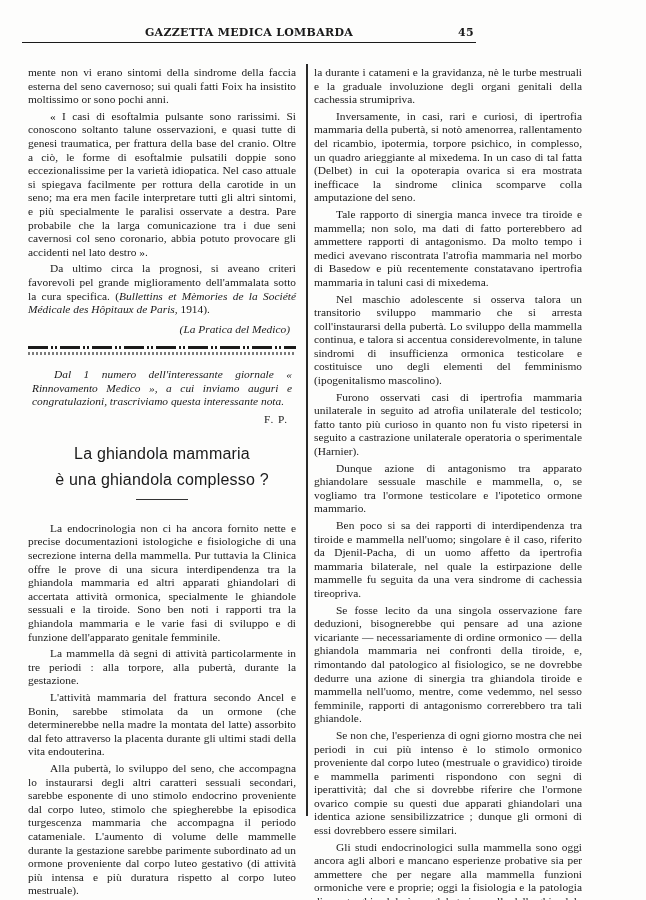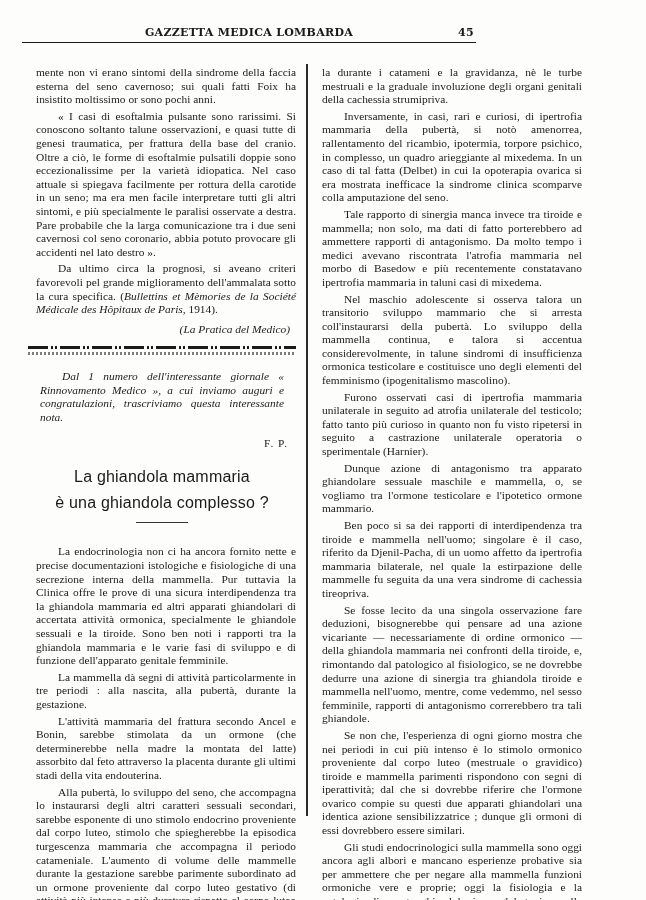--- a/index.html
+++ b/index.html
@@ -10,32 +10,32 @@
     border-bottom: 1.5px solid #1a1a1a;
     font-family: "DejaVu Serif", serif; font-size: 11px; font-weight: bold; letter-spacing: 0.3px;
   }
   .running-head .title { position: absolute; left: 0; right: 0; top: 2px; text-align: center; }
   .running-head .pagenum { position: absolute; right: 2px; top: 2px; }
   .col-rule { position: absolute; left: 306px; top: 64px; width: 1.5px; height: 752px; background: #2a2a2a; }
 
   .col { position: absolute; font-family: "Liberation Serif", serif; font-size: 11.4px; line-height: 13.6px; text-align: justify; hyphens: auto; }
   .col-left { left: 28px; top: 66px; width: 268px; }
   .col-right { left: 314px; top: 66px; width: 268px; }
-  .col p { margin: 0 0 3px 8px; text-indent: 22px; }
+  .col p { margin: 0 0 3px 0; text-indent: 22px; }
   .col p.cont { text-indent: 0; }
   .src { text-align: right; font-style: italic; margin: 6px 6px 8px 0; }
 
   .ornament { position: relative; height: 14px; margin: 4px 0 10px 0; }
   .ornament .dash { position: absolute; left: 0; right: 0; top: 2px; height: 3px;
     background: repeating-linear-gradient(90deg, #1a1a1a 0 20px, transparent 20px 23px, #1a1a1a 23px 25px, transparent 25px 27px, #1a1a1a 27px 29px, transparent 29px 32px); }
   .ornament .wave { position: absolute; left: 0; right: 0; top: 8px; height: 3px;
     background: repeating-linear-gradient(90deg, #444 0 2px, transparent 2px 4px); opacity: .7; }
 
   .intro { font-style: italic; }
-  .intro p { text-indent: 22px; margin: 12px; }
+  .intro p { text-indent: 22px; margin: 4px; }
   .sig { text-align: right; margin: 2px 8px 14px 0; font-style: normal; letter-spacing: 1px; }
 
   .article-title {
     font-family: "Liberation Sans", sans-serif; font-size: 16px; line-height: 26px;
     text-align: center; font-weight: normal; margin: 8px 0 6px 0; letter-spacing: 0.2px;
   }
   .title-rule { width: 52px; height: 1.2px; background: #333; margin: 6px auto 22px auto; }
 </style>
 </head>
 <body>
@@ -65,21 +65,21 @@
     </div>
     <div class="sig">F. P.</div>
 
     <div class="article-title">
       <div>La ghiandola mammaria</div>
       <div>è una ghiandola complesso ?</div>
     </div>
     <div class="title-rule"></div>
 
     <p>La endocrinologia non ci ha ancora fornito nette e precise documentazioni istologiche e fisiologiche di una secrezione interna della mammella. Pur tuttavia la Clinica offre le prove di una sicura interdipendenza tra la ghiandola mammaria ed altri apparati ghiandolari di accertata attività ormonica, specialmente le ghiandole sessuali e la tiroide. Sono ben noti i rapporti tra la ghiandola mammaria e le varie fasi di sviluppo e di funzione dell'apparato genitale femminile.</p>
-    <p>La mammella dà segni di attività particolarmente in tre periodi : alla nascita, alla pubertà, durante la gestazione.</p>
+    <p>La mammella dà segni di attività particolarmente in tre periodi : alla torpore, alla pubertà, durante la gestazione.</p>
     <p>L'attività mammaria del frattura secondo Ancel e Bonin, sarebbe stimolata da un ormone (che determinerebbe nella madre la montata del latte) assorbito dal feto attraverso la placenta durante gli ultimi stadi della vita endouterina.</p>
     <p>Alla pubertà, lo sviluppo del seno, che accompagna lo instaurarsi degli altri caratteri sessuali secondari, sarebbe esponente di uno stimolo endocrino proveniente dal corpo luteo, stimolo che spiegherebbe la episodica turgescenza mammaria che accompagna il periodo catameniale. L'aumento di volume delle mammelle durante la gestazione sarebbe parimente subordinato ad un ormone proveniente dal corpo luteo gestativo (di attività più intensa e più duratura rispetto al corpo luteo mestruale).</p>
 
   </div>
 
   <div class="col col-right">
     <p class="cont">la durante i catameni e la gravidanza, nè le turbe mestruali e la graduale involuzione degli organi genitali della cachessia strumipriva.</p>
     <p>Inversamente, in casi, rari e curiosi, di ipertrofia mammaria della pubertà, si notò amenorrea, rallentamento del ricambio, ipotermia, torpore psichico, in complesso, un quadro arieggiante al mixedema. In un caso di tal fatta (Delbet) in cui la opoterapia ovarica si era mostrata inefficace la sindrome clinica scomparve colla amputazione del seno.</p>
     <p>Tale rapporto di sinergia manca invece tra tiroide e mammella; non solo, ma dati di fatto porterebbero ad ammettere rapporti di antagonismo. Da molto tempo i medici avevano riscontrata l'atrofia mammaria nel morbo di Basedow e più recentemente constatavano ipertrofia mammaria in taluni casi di mixedema.</p>
     <p>Nel maschio adolescente si osserva talora un transitorio sviluppo mammario che si arresta coll'instaurarsi della pubertà. Lo sviluppo della mammella continua, e talora si accentua considerevolmente, in talune sindromi di insufficienza ormonica testicolare e costituisce uno degli elementi del femminismo (ipogenitalismo mascolino).</p>

